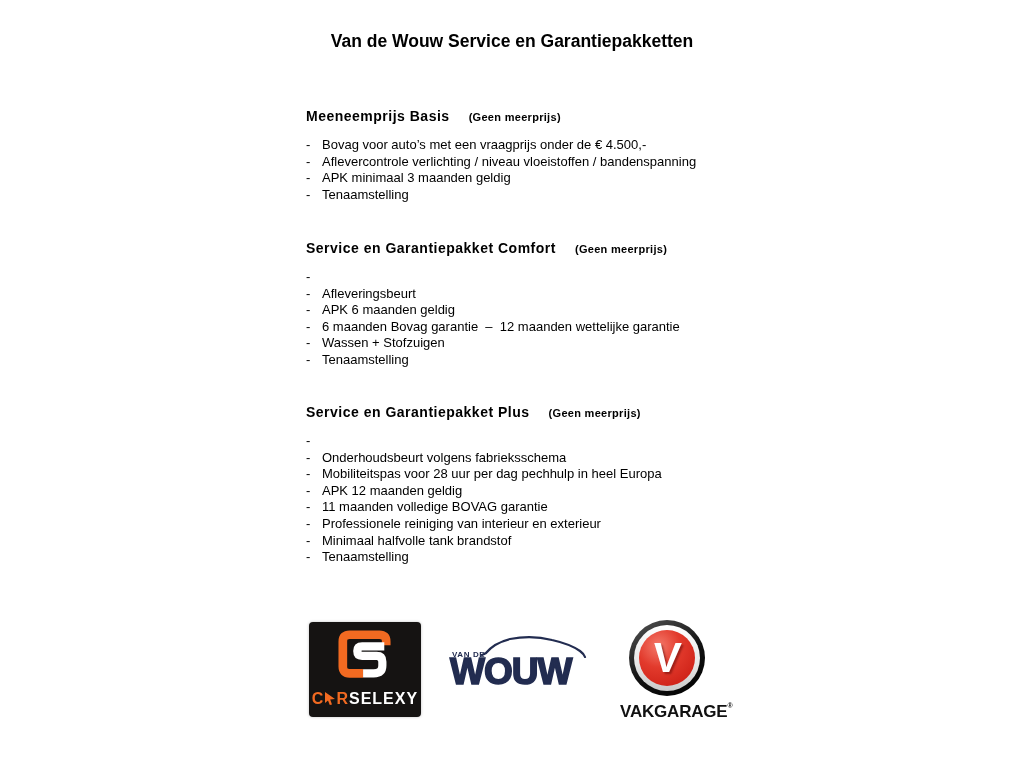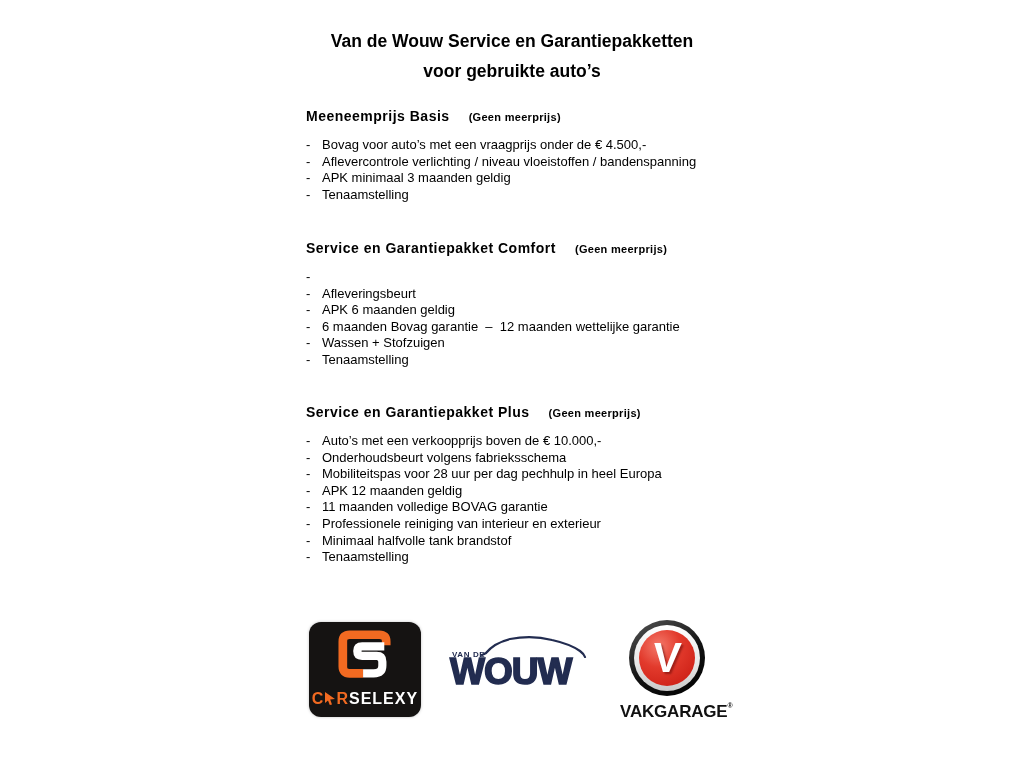--- a/index.html
+++ b/index.html
@@ -60,21 +60,21 @@
   .item-text { white-space: pre-wrap; }
 
   
   .logo { position: absolute; }
 
   
   .carselexy {
     left: 309px; top: 622px;
     width: 112px; height: 95px;
     background: #151312;
-    border-radius: 12px;
+    border-radius: 4px;
     box-shadow: 0 0 3px rgba(0,0,0,0.25);
   }
   .cs-monogram { position: absolute; left: 29px; top: 7px; }
   .cs-wordmark {
     position: absolute;
     left: 0; bottom: 9px; width: 100%;
     text-align: center;
     font-size: 16px;
     font-weight: bold;
     letter-spacing: 1px;
@@ -147,21 +147,20 @@
     white-space: nowrap;
   }
   .vg-reg { font-size: 7px; vertical-align: 9px; }
 </style>
 </head>
 <body>
 
 <div class="page">
 
   <div class="title-line l1">Van de Wouw Service en Garantiepakketten</div>
-  <div class="title-line l2">voor gebruikte auto’s</div>
 
   <div id="sections">
   <div class="section sec-0">
     <div class="section-heading">
       <span class="section-heading-text">Meeneemprijs Basis</span><span class="section-note">(Geen meerprijs)</span>
     </div>
     <div class="items">
           <div class="item-row">
             <span class="dash">-</span>
             <span class="item-text">Bovag voor auto’s met een vraagprijs onder de € 4.500,-</span>
@@ -212,21 +211,20 @@
         </div>
   </div>
 
   <div class="section sec-2">
     <div class="section-heading">
       <span class="section-heading-text">Service en Garantiepakket Plus</span><span class="section-note">(Geen meerprijs)</span>
     </div>
     <div class="items">
           <div class="item-row">
             <span class="dash">-</span>
-            <span class="item-text">Auto’s met een verkoopprijs boven de € 10.000,-</span>
           </div>
           <div class="item-row">
             <span class="dash">-</span>
             <span class="item-text">Onderhoudsbeurt volgens fabrieksschema</span>
           </div>
           <div class="item-row">
             <span class="dash">-</span>
             <span class="item-text">Mobiliteitspas voor 28 uur per dag pechhulp in heel Europa</span>
           </div>
           <div class="item-row">

